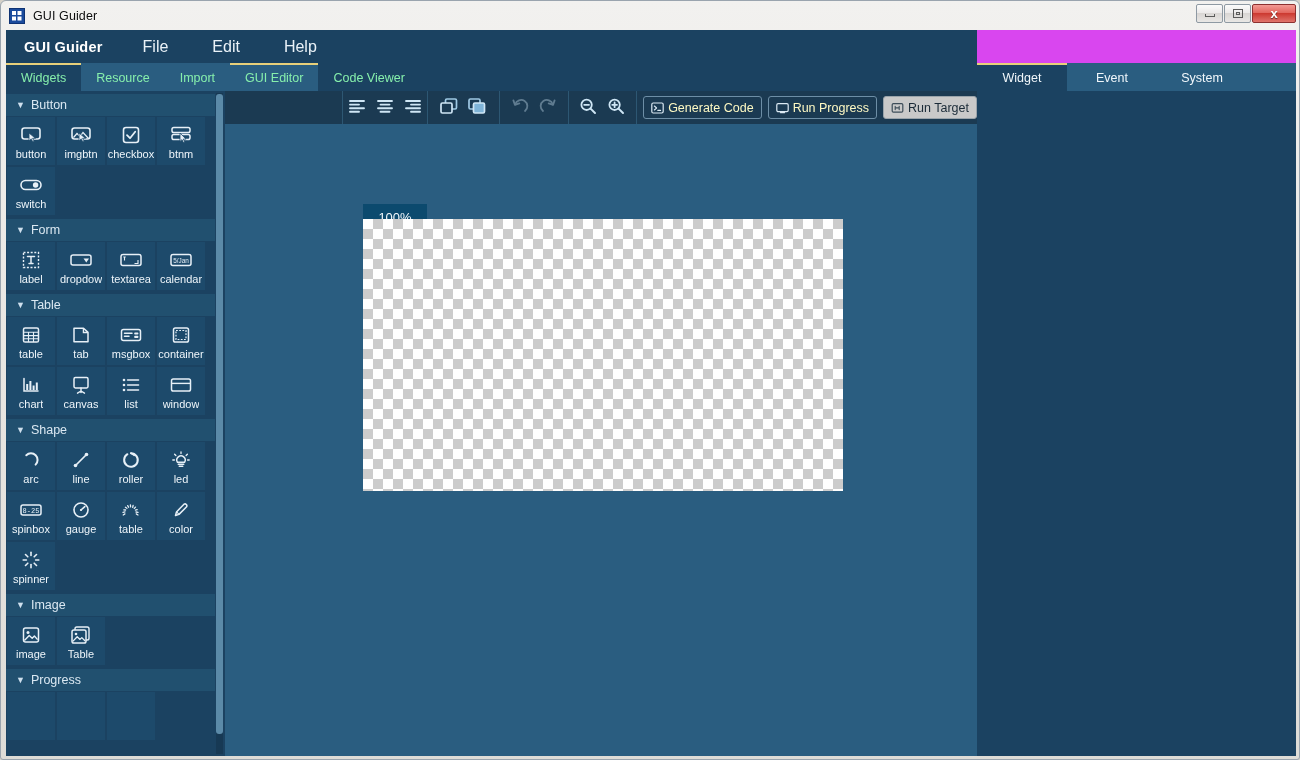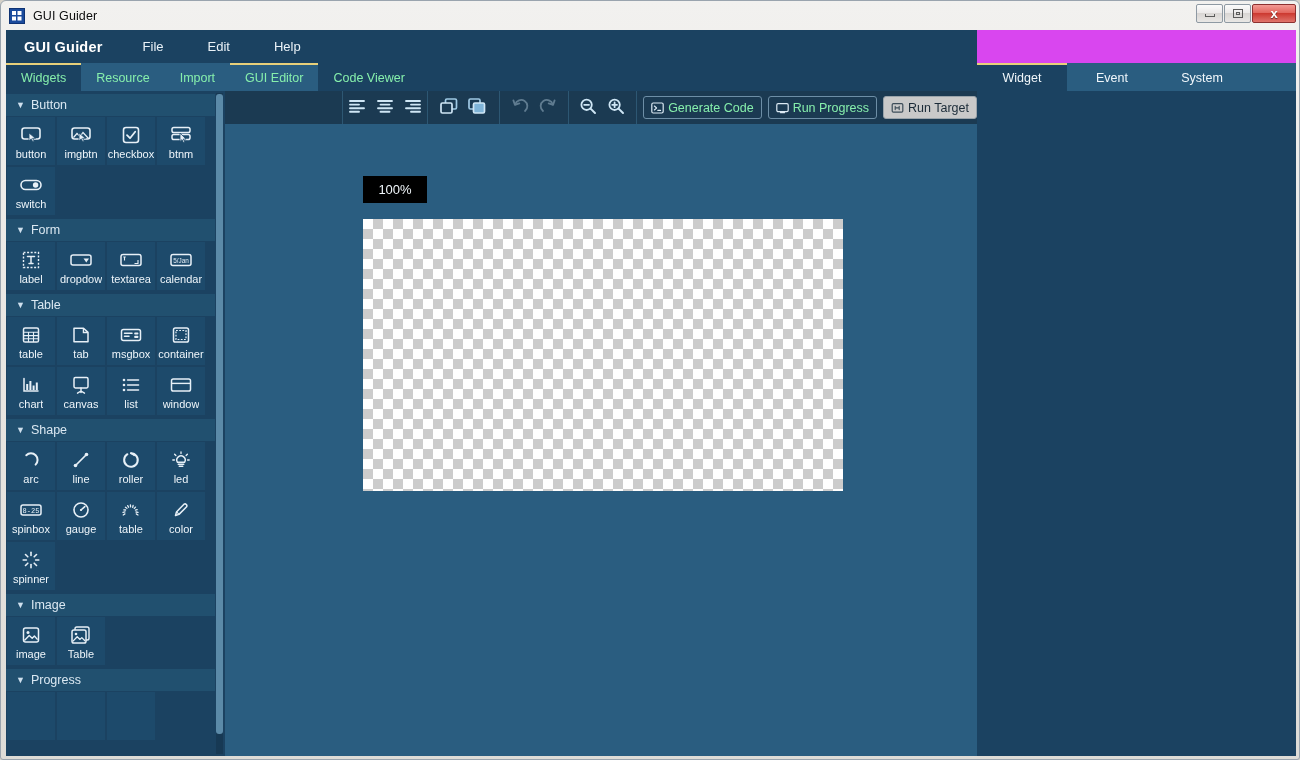--- a/index.html
+++ b/index.html
@@ -81,21 +81,21 @@
     width: 1290px; height: 33px;
     background: #1b4261;
     display: flex; align-items: center;
   }
   #menu-bar .brand {
     font-size: 14.5px; font-weight: bold; color: #ffffff;
     padding: 0 18px 0 18px;
     letter-spacing: .2px;
   }
   .menu-item {
-    font-size: 13px; color: #eaf2f8;
+    font-size: 16px; color: #eaf2f8;
     padding: 0 22px;
     line-height: 33px;
     cursor: default;
   }
 
   
   #tab-strip {
     position: absolute; left: 0; top: 33px;
     width: 1290px; height: 28px;
     background: #1b4261;
@@ -200,21 +200,21 @@
   .tool-gap { width: 28px; height: 33px; }
   .action-btn {
     height: 23px;
     display: flex; align-items: center;
     gap: 4px;
     padding: 0 7px;
     margin-left: 6px;
     border: 1px solid #6d8ea6;
     border-radius: 3px;
     background: #1b3a52;
-    color: #86efac;
+    color: #fef9c3;
     font-size: 12.5px;
     white-space: nowrap;
     cursor: default;
   }
   .action-btn.pressed {
     background: #c9c9c9;
     color: #1b2b38;
     border-color: #9aa4ab;
   }
   .action-btn .abicon {
@@ -223,23 +223,23 @@
   }
 
   
   #canvas-area {
     position: absolute; left: 219px; top: 94px;
     width: 752px; height: 632px;
     background: #2a5d80;
     overflow: hidden;
   }
   #zoom-badge {
-    position: absolute; left: 138px; top: 52px;
+    position: absolute; left: 138px; top: 80px;
     width: 64px; height: 27px;
-    background: #000000;
+    background: #0c4a6e;
     color: #f0f6fa;
     font-size: 13px;
     display: flex; align-items: center; justify-content: center;
     cursor: default;
   }
   #design-canvas {
     position: absolute; left: 138px; top: 95px;
     width: 480px; height: 272px;
     background-color: #ffffff;
     background-image:

